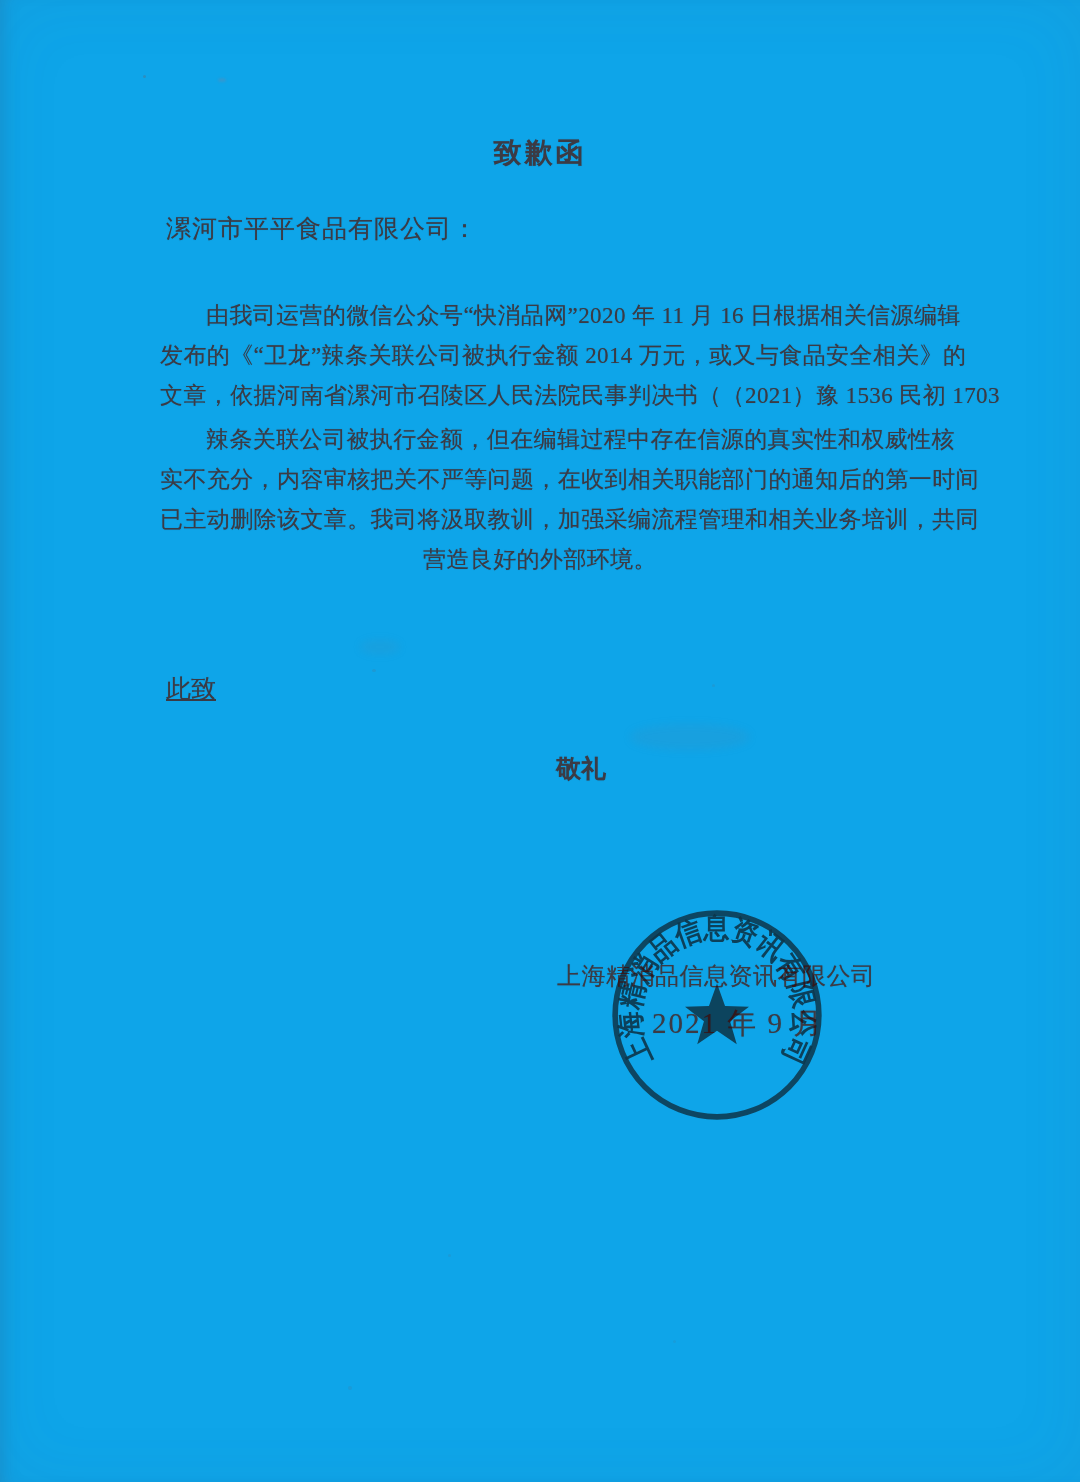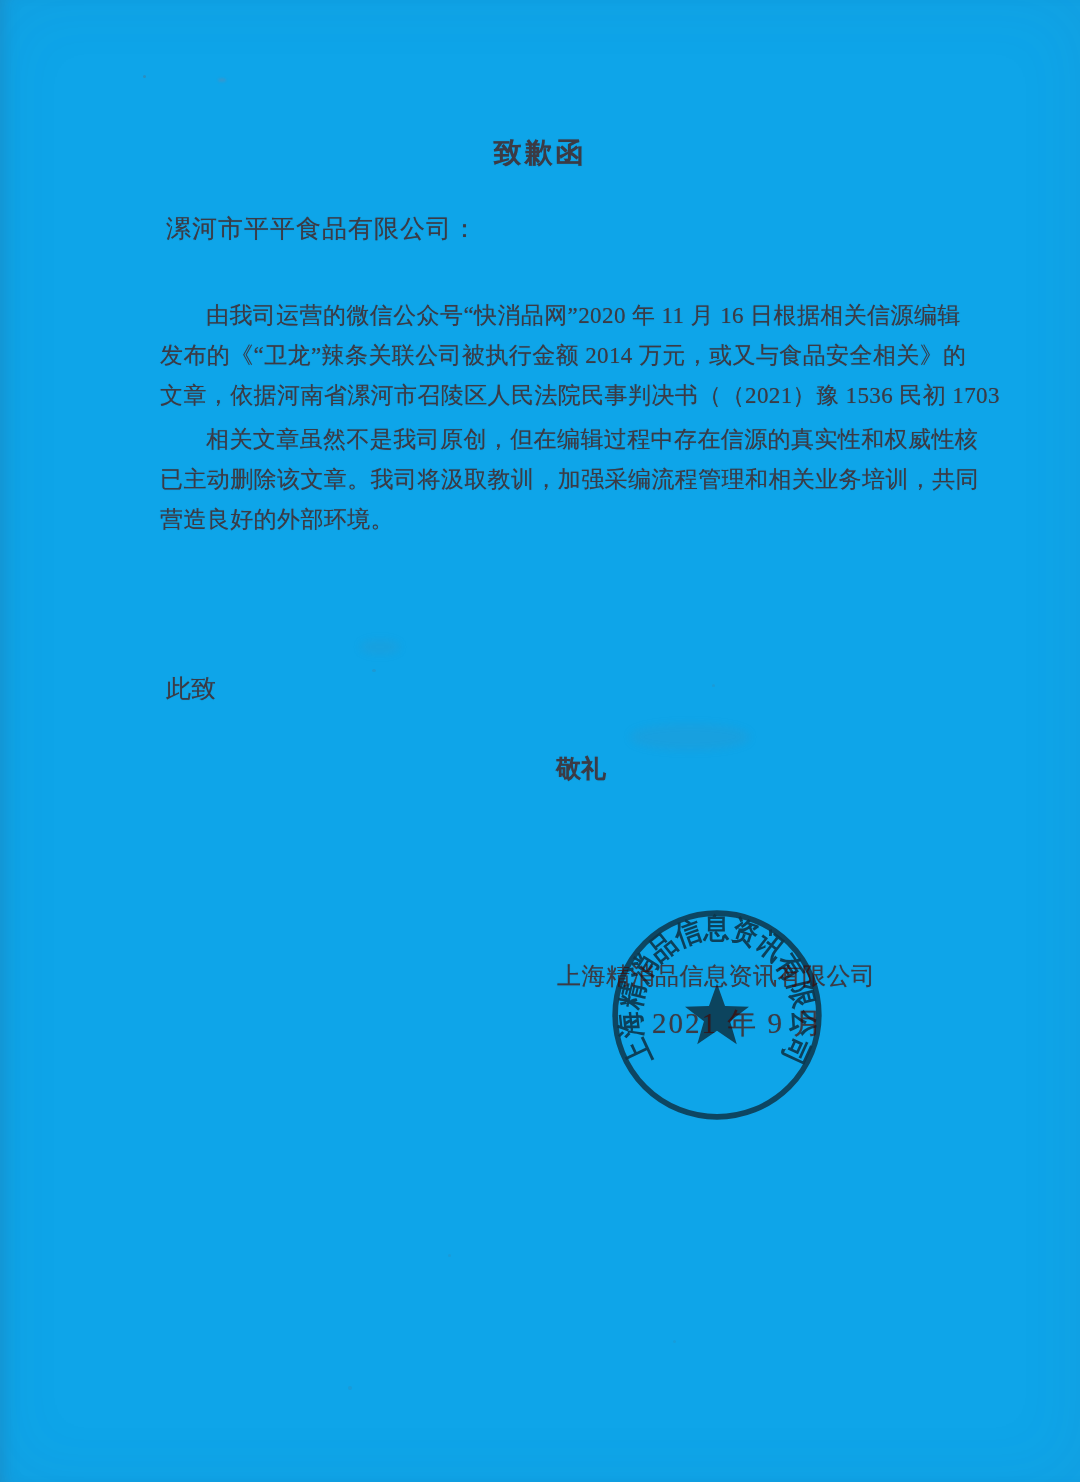--- a/index.html
+++ b/index.html
@@ -13,20 +13,21 @@
     height: 1482px;
     background: #0ea5e9;
     overflow: hidden;
     font-family: "Liberation Serif", "DejaVu Serif", serif;
     color: #3b3b45;
     box-shadow: inset 0 0 70px rgba(90,90,115,0.07),
                 inset 14px 0 20px -14px rgba(60,60,85,0.22);
   }
   .ink {
     text-shadow: 0 0 0.7px rgba(55,55,68,0.55);
+    text-align: center;
   }
   .doc-title {
     position: absolute;
     top: 134px;
     left: 0;
     width: 100%;
     text-align: center;
     font-size: 28px;
     font-weight: bold;
     letter-spacing: 3px;
@@ -56,20 +57,21 @@
     padding-left: 46px;
   }
   .para2 {
     margin-top: 4px;
   }
   .salute {
     position: absolute;
     top: 672px;
     left: 166px;
     font-size: 25px;
+    text-decoration: underline;
   }
   .regard {
     position: absolute;
     top: 752px;
     left: 556px;
     font-size: 25px;
     font-weight: bold;
   }
   .sig-company {
     position: absolute;
@@ -128,21 +130,22 @@
 
   <div class="recipient ink">漯河市平平食品有限公司：</div>
 
   <div class="body-block">
     <div>
       <div class="body-line ink indent">由我司运营的微信公众号“快消品网”2020 年 11 月 16 日根据相关信源编辑</div>
       <div class="body-line ink">发布的《“卫龙”辣条关联公司被执行金额 2014 万元，或又与食品安全相关》的</div>
       <div class="body-line ink">文章，依据河南省漯河市召陵区人民法院民事判决书（（2021）豫 1536 民初 1703</div>
     </div>
     <div class="para2">
-      <div class="body-line ink indent">相关文章虽然不是我司原创，但在编辑过程中存在信源的真实性和权威性核</div>
+      <div class="body-line ink indent">辣条关联公司被执行金额，但在编辑过程中存在信源的真实性和权威性核</div>
+      <div class="body-line ink">实不充分，内容审核把关不严等问题，在收到相关职能部门的通知后的第一时间</div>
       <div class="body-line ink">已主动删除该文章。我司将汲取教训，加强采编流程管理和相关业务培训，共同</div>
       <div class="body-line ink">营造良好的外部环境。</div>
     </div>
   </div>
 
   <div class="salute ink">此致</div>
   <div class="regard ink">敬礼</div>
 
   <div class="sig-company ink">上海精消品信息资讯有限公司</div>
   <div class="sig-date ink">2021 年 9 月</div>

